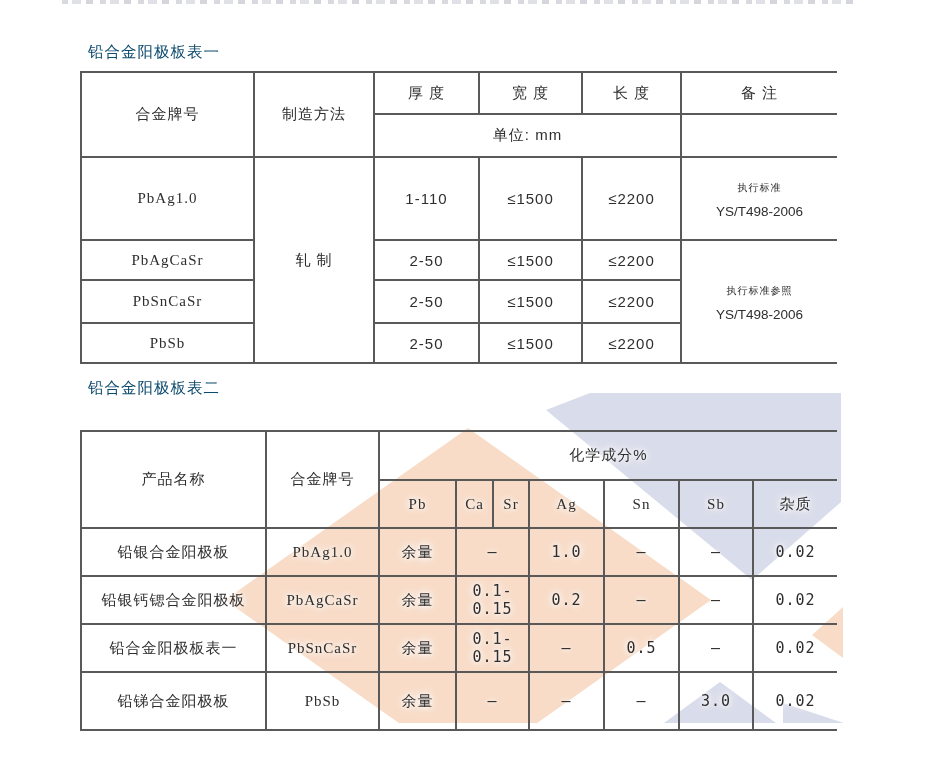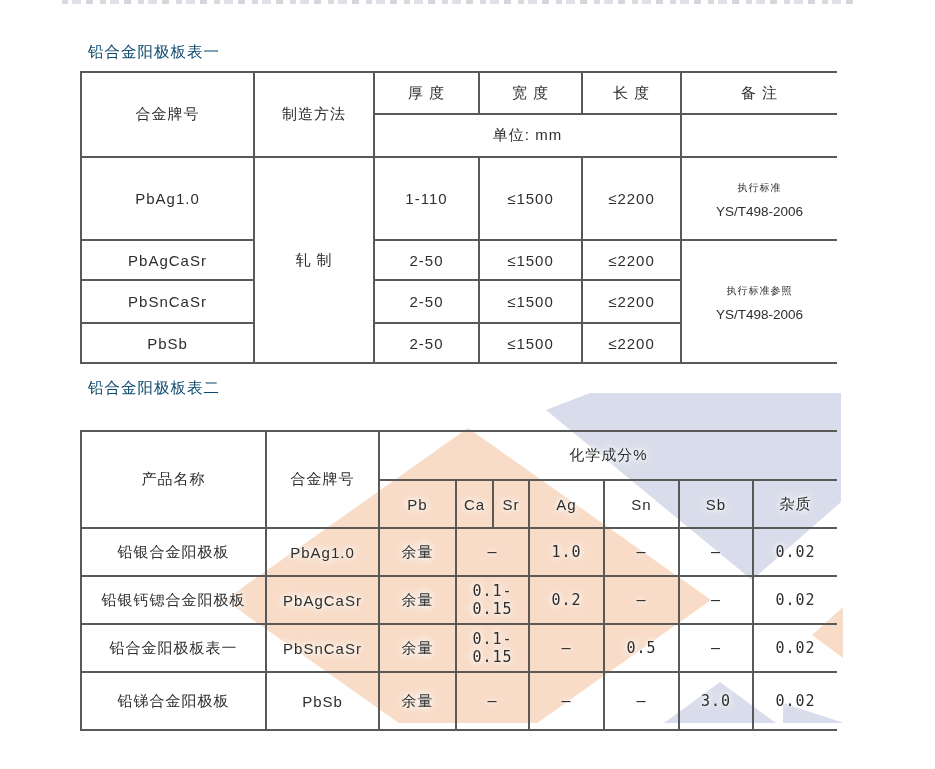--- a/index.html
+++ b/index.html
@@ -35,21 +35,21 @@
   #t1{top:71px;width:756px;}
   #t2{top:430px;width:756px;}
   table.sheet td{
     border:2px solid #595959;
     text-align:center;vertical-align:middle;
     padding:0;background:transparent;
     font-size:15px;letter-spacing:1px;
     overflow:hidden;
   }
   table.sheet td.no-r{border-right:0;}
-  .code{font-family:Liberation Sans, sans-serif;letter-spacing:0;font-size:14.5px;}
+  .code{font-family:Liberation Serif, serif;letter-spacing:0;font-size:14.5px;}
   .dim{font-family:Liberation Sans, sans-serif;letter-spacing:0;font-size:13.5px;}
   .remark .l1{display:block;font-size:10px;letter-spacing:1px;line-height:26px;}
   .remark .l2{display:block;font-family:Liberation Sans, sans-serif;letter-spacing:0;font-size:13.5px;line-height:22px;}
   
   #t2 td{text-shadow:0 0 5px #fff,0 0 9px #fff,0 0 13px #fff;text-align:center;}
   .dash{font-family:"DejaVu Sans Mono", monospace;font-size:14px;letter-spacing:0;}
 </style>
 </head>
 <body>
 

